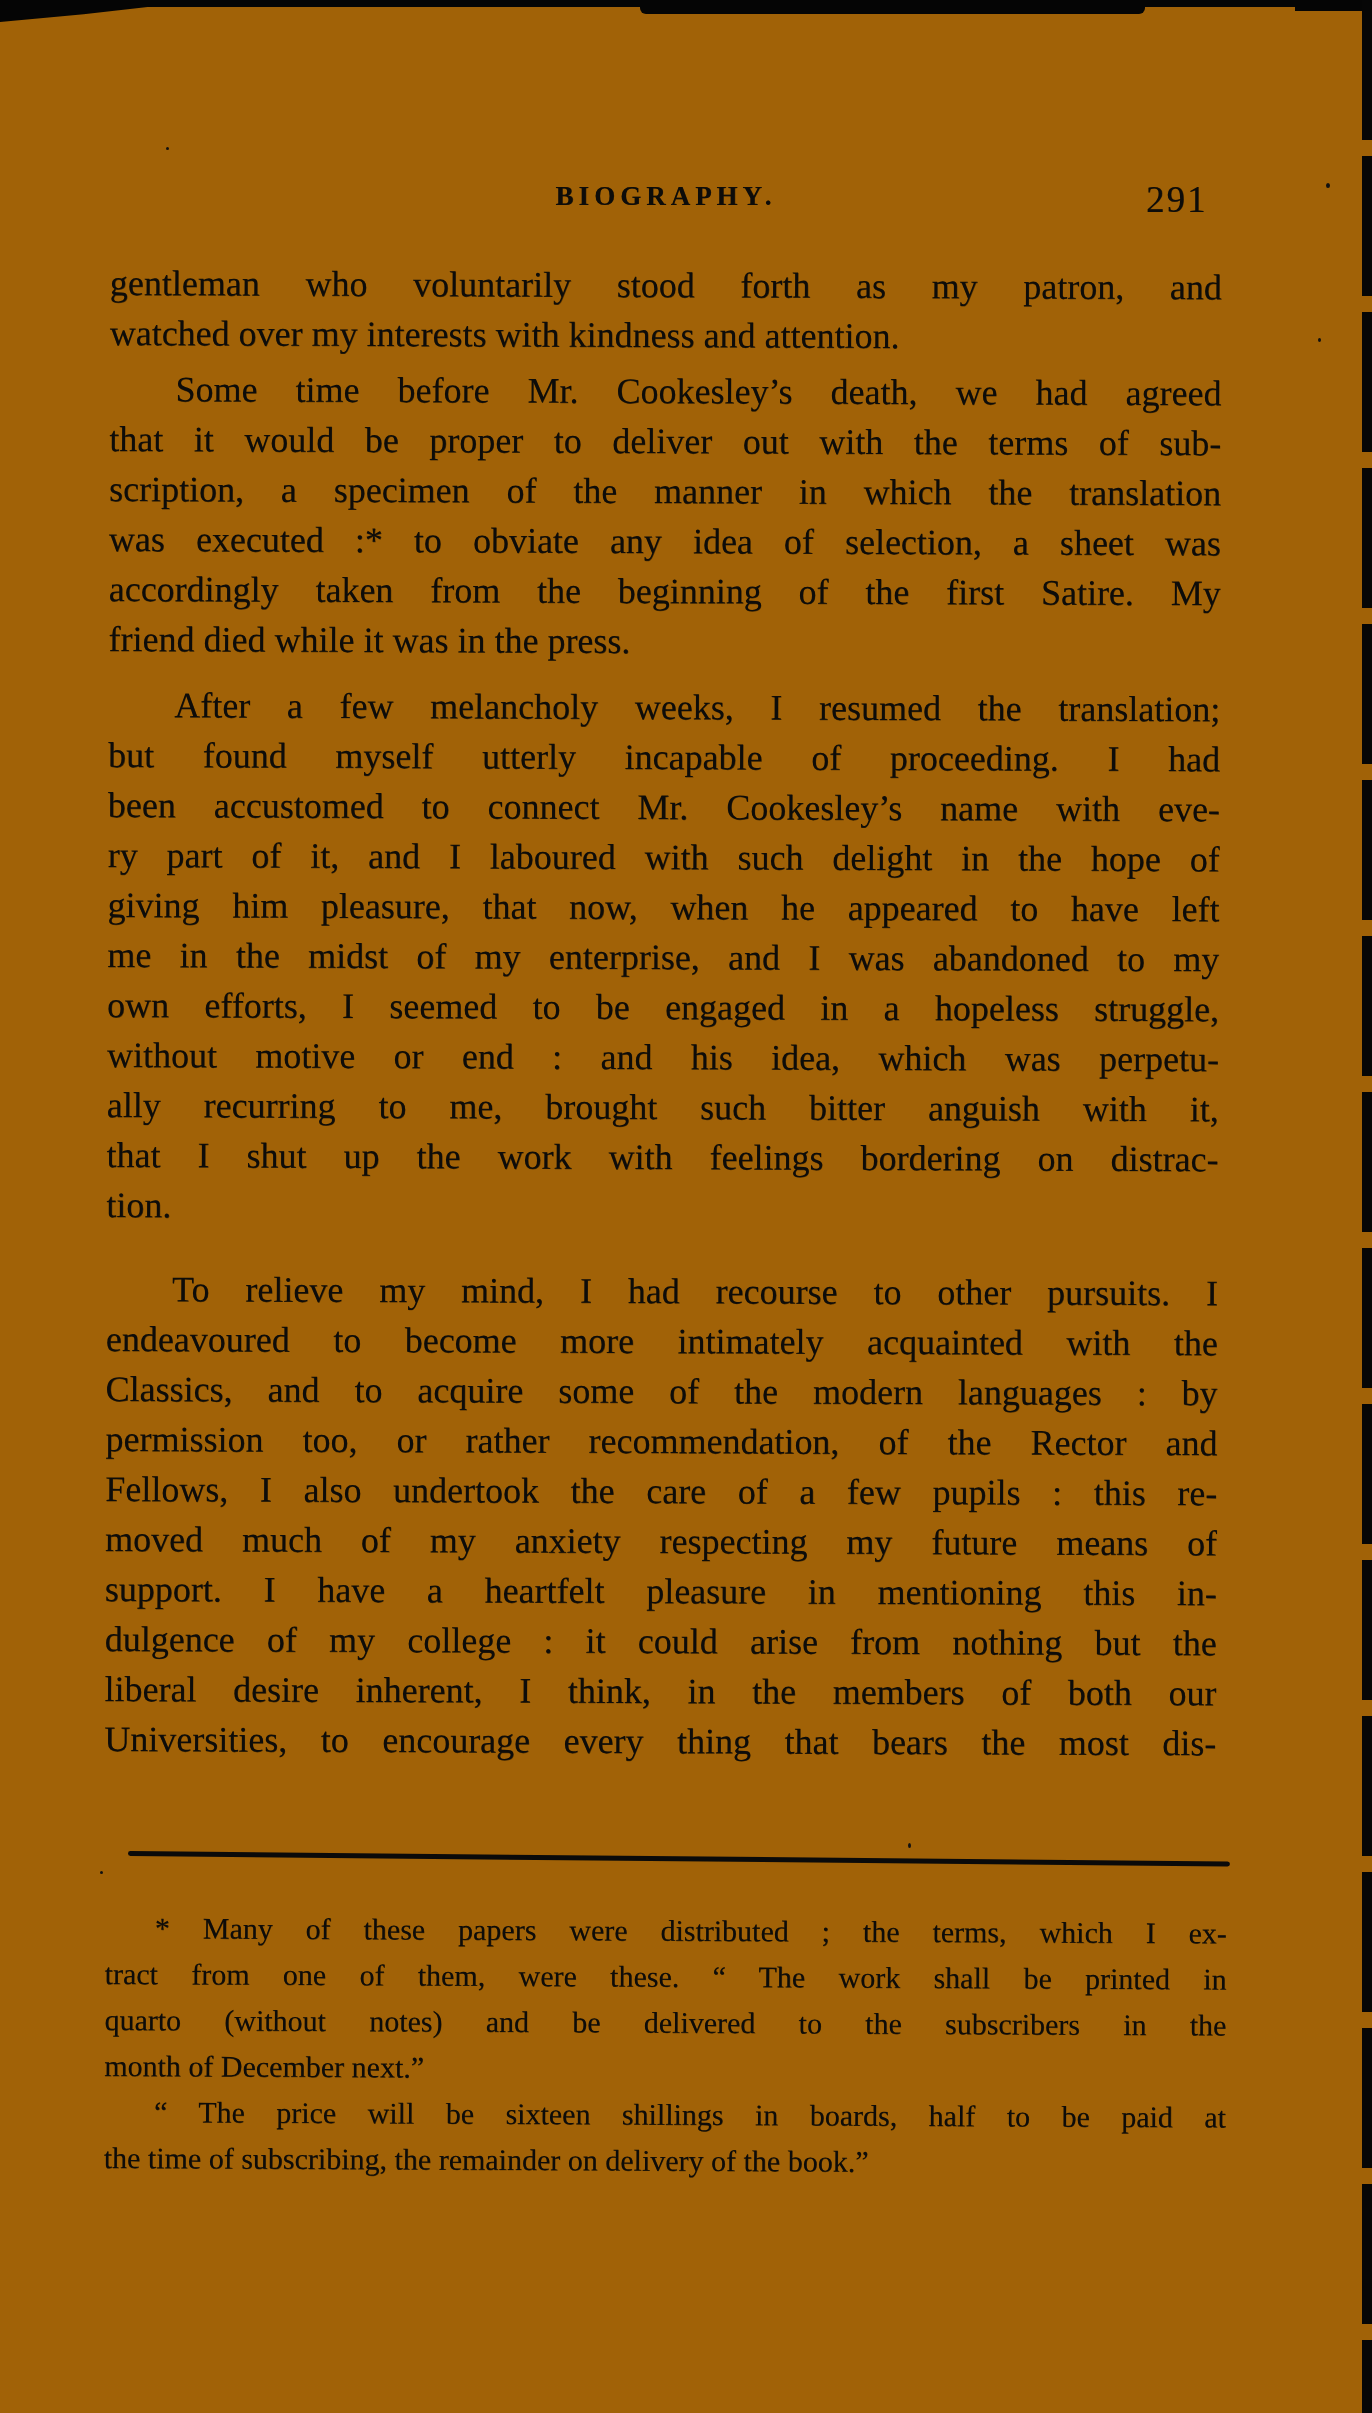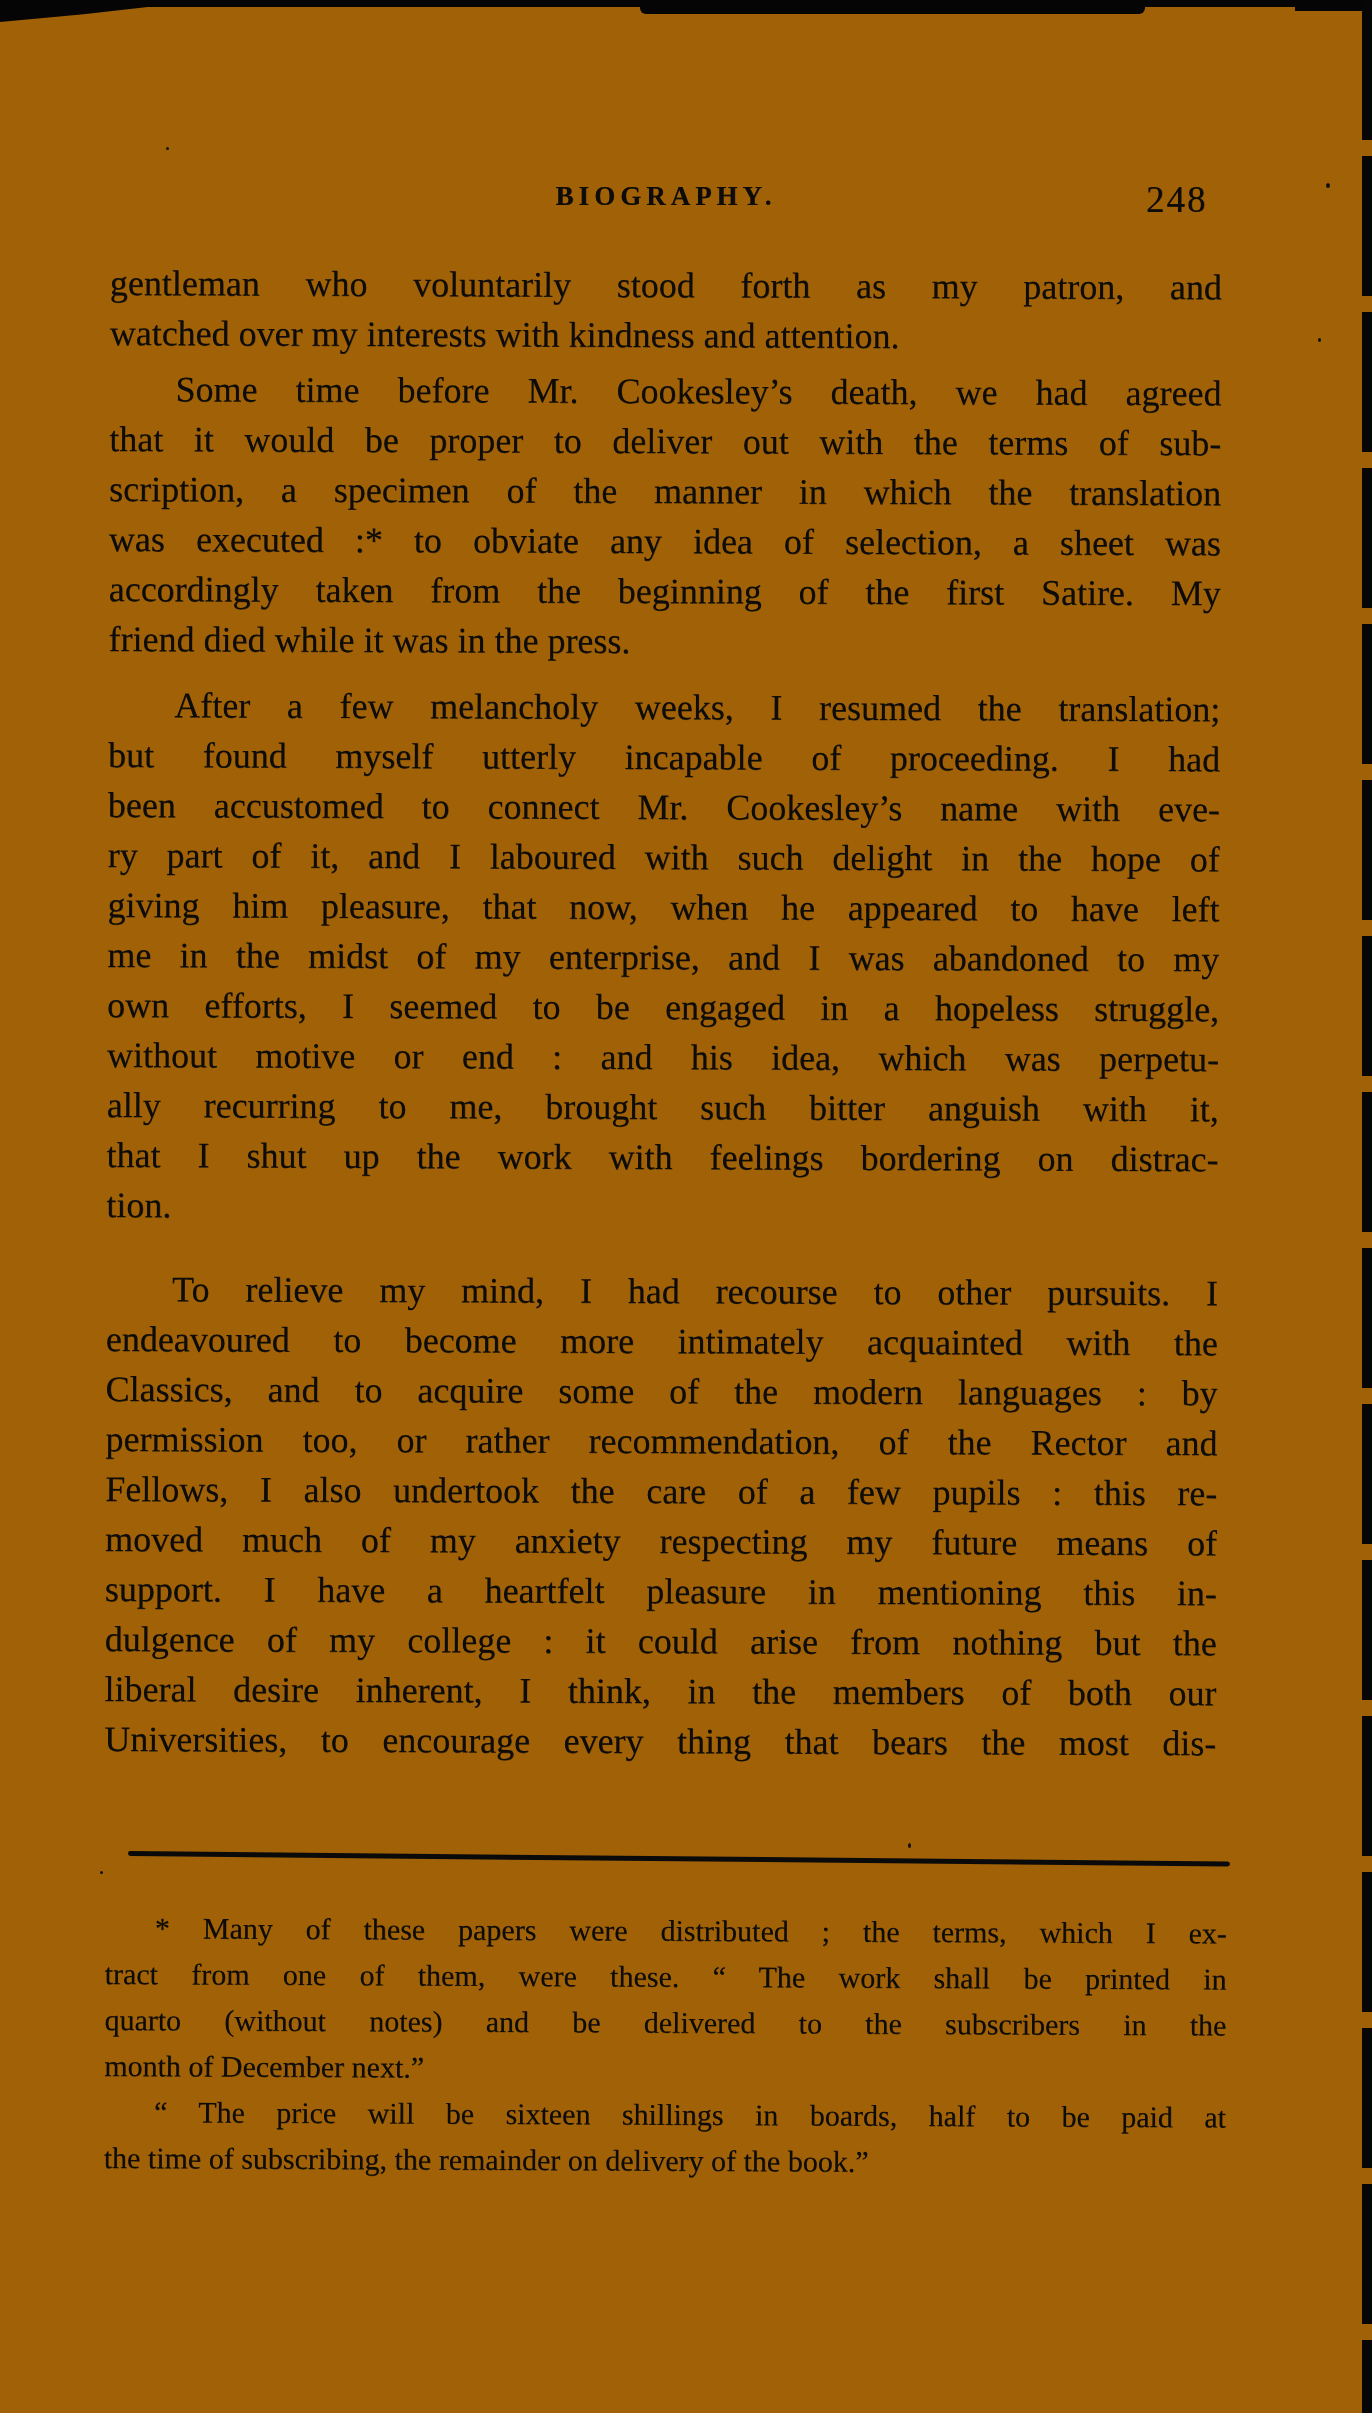--- a/index.html
+++ b/index.html
@@ -81,21 +81,21 @@
   <div class="art e-topleft"></div>
   <div class="art e-topright"></div>
   <div class="art e-right"></div>
   <div class="speck sp1"></div>
   <div class="speck sp2"></div>
   <div class="speck sp3"></div>
   <div class="speck sp4"></div>
   <div class="speck sp5"></div>
 
   <div class="running-head">BIOGRAPHY.</div>
-  <div class="page-number">248</div>
+  <div class="page-number">291</div>
 
   <div class="body-text">
     <div class="para p1">
       <div class="line">gentleman who voluntarily stood forth as my patron, and</div>
       <div class="line nat">watched over my interests with kindness and attention.</div>
     </div>
     <div class="para p2">
       <div class="line ind">Some time before Mr. Cookesley’s death, we had agreed</div>
       <div class="line">that it would be proper to deliver out with the terms of sub-</div>
       <div class="line">scription, a specimen of the manner in which the translation</div>

